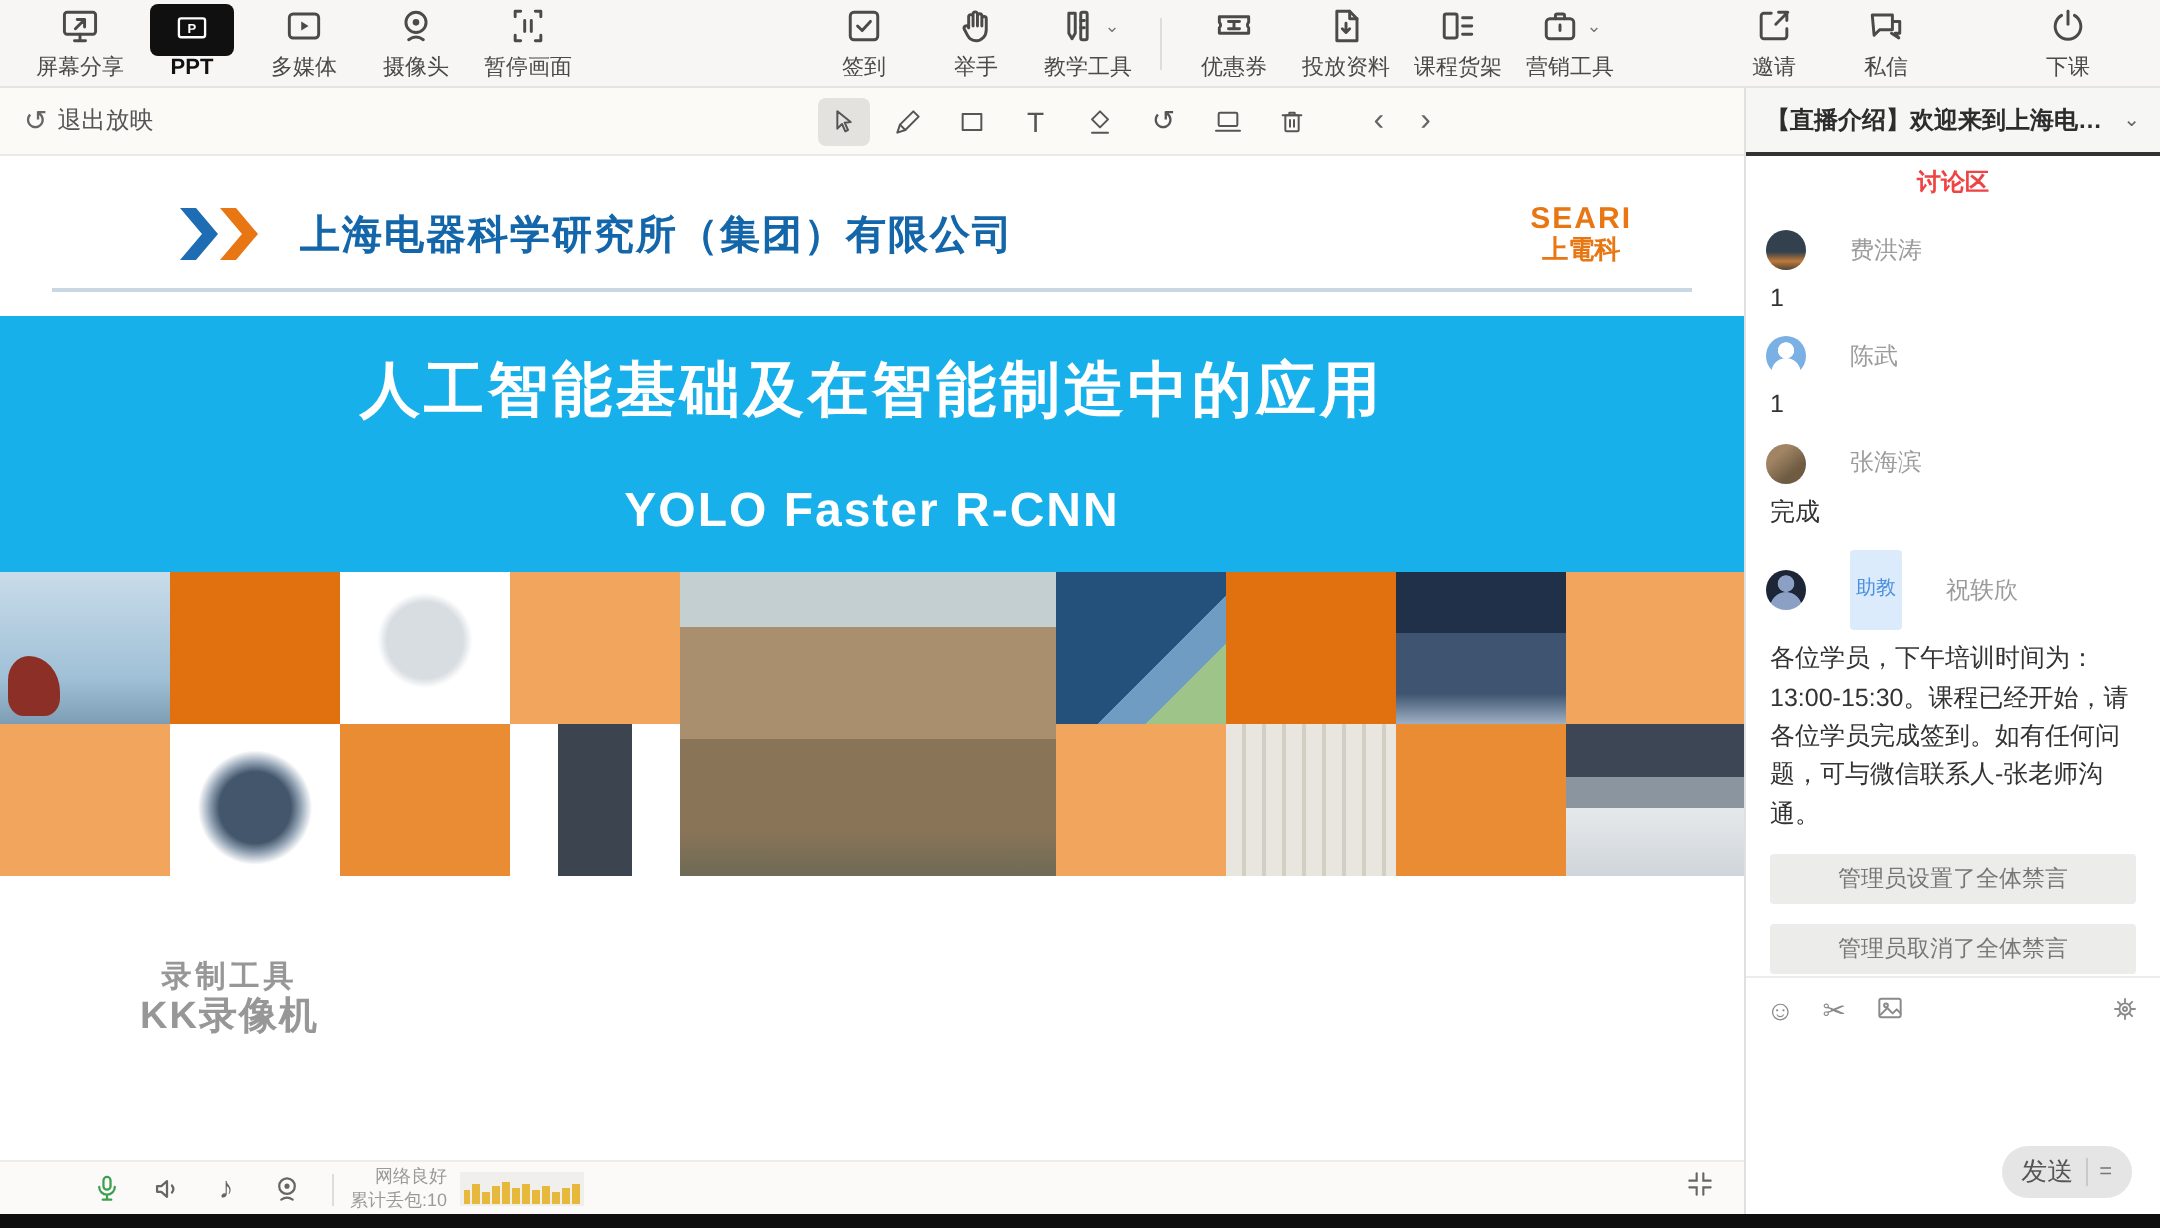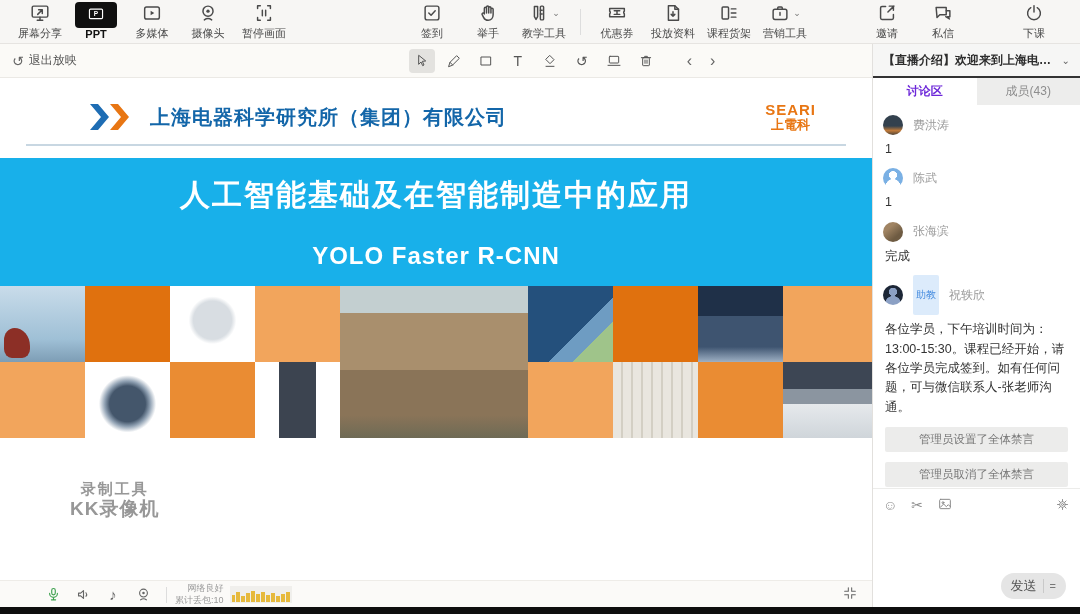--- a/index.html
+++ b/index.html
@@ -101,25 +101,25 @@
   .sidebar { position:absolute; left:872px; top:44px; width:208px; height:563px;
              background:#fff; border-left:1px solid #e2e0dd; display:flex; flex-direction:column; }
   .sb-head { height:34px; background:#f6f6f5; border-bottom:2px solid #333;
              display:flex; align-items:center; padding:0 10px; flex:none; }
   .sb-head .ttl { font-size:12px; font-weight:bold; color:#2d2d2d; white-space:nowrap;
                   overflow:hidden; text-overflow:ellipsis; flex:1; }
   .sb-head .chev { font-size:10px; color:#666; margin-left:6px; cursor:pointer; }
   .sb-tabs { height:27px; display:flex; flex:none; }
   .sb-tab { flex:1; display:flex; align-items:center; justify-content:center;
             font-size:12px; cursor:pointer; }
-  .sb-tab.active { background:#fff; color:#6d28d9; font-weight:bold; }
+  .sb-tab.active { background:#fff; color:#ef4444; font-weight:bold; }
   .sb-tab.inactive { background:#ededec; color:#8d8d8d; }
   .chat { flex:1; overflow:hidden; padding:10px 10px 0; }
   .msg { margin-bottom:9px; }
-  .msg-head { display:flex; align-items:center; gap:10px; }
+  .msg-head { display:flex; align-items:center; gap:22px; }
   .avatar { width:20px; height:20px; border-radius:50%; flex:none; }
   .av0 { background:linear-gradient(180deg,#33414e 55%,#c07a39 78%,#4e4438); }
   .av1 { background:radial-gradient(circle at 50% 36%, #fff 0 24%, transparent 26%),
                     radial-gradient(circle at 50% 92%, #fff 0 34%, transparent 36%), #7ab0e4; }
   .av2 { background:linear-gradient(140deg,#a08463 30%,#6e5b42 70%); }
   .av3 { background:radial-gradient(circle at 50% 34%, #8ba0c4 0 24%, transparent 26%),
                     radial-gradient(circle at 50% 95%, #8ba0c4 0 36%, transparent 38%), #1c2636; }
   .uname { font-size:12px; color:#9b9b9b; }
   .badge { font-size:10px; color:#4a8fe0; background:#dcebfb; border-radius:2px;
            padding:14px 3px; line-height:1.2; }
@@ -458,21 +458,20 @@
     </span>
   </div>
 
   <div class="sidebar">
     <div class="sb-head">
       <span class="ttl">【直播介绍】欢迎来到上海电器...</span>
       <span class="chev">⌄</span>
     </div>
     <div class="sb-tabs">
       <span class="sb-tab active">讨论区</span>
-      <span class="sb-tab inactive">成员(43)</span>
     </div>
 
     <div class="chat">
       <div class="msg">
         <div class="msg-head">
             <span class="avatar av0"></span>
           <span class="uname">费洪涛</span>
           </div>
         <div class="mtext">1</div>
       </div>

